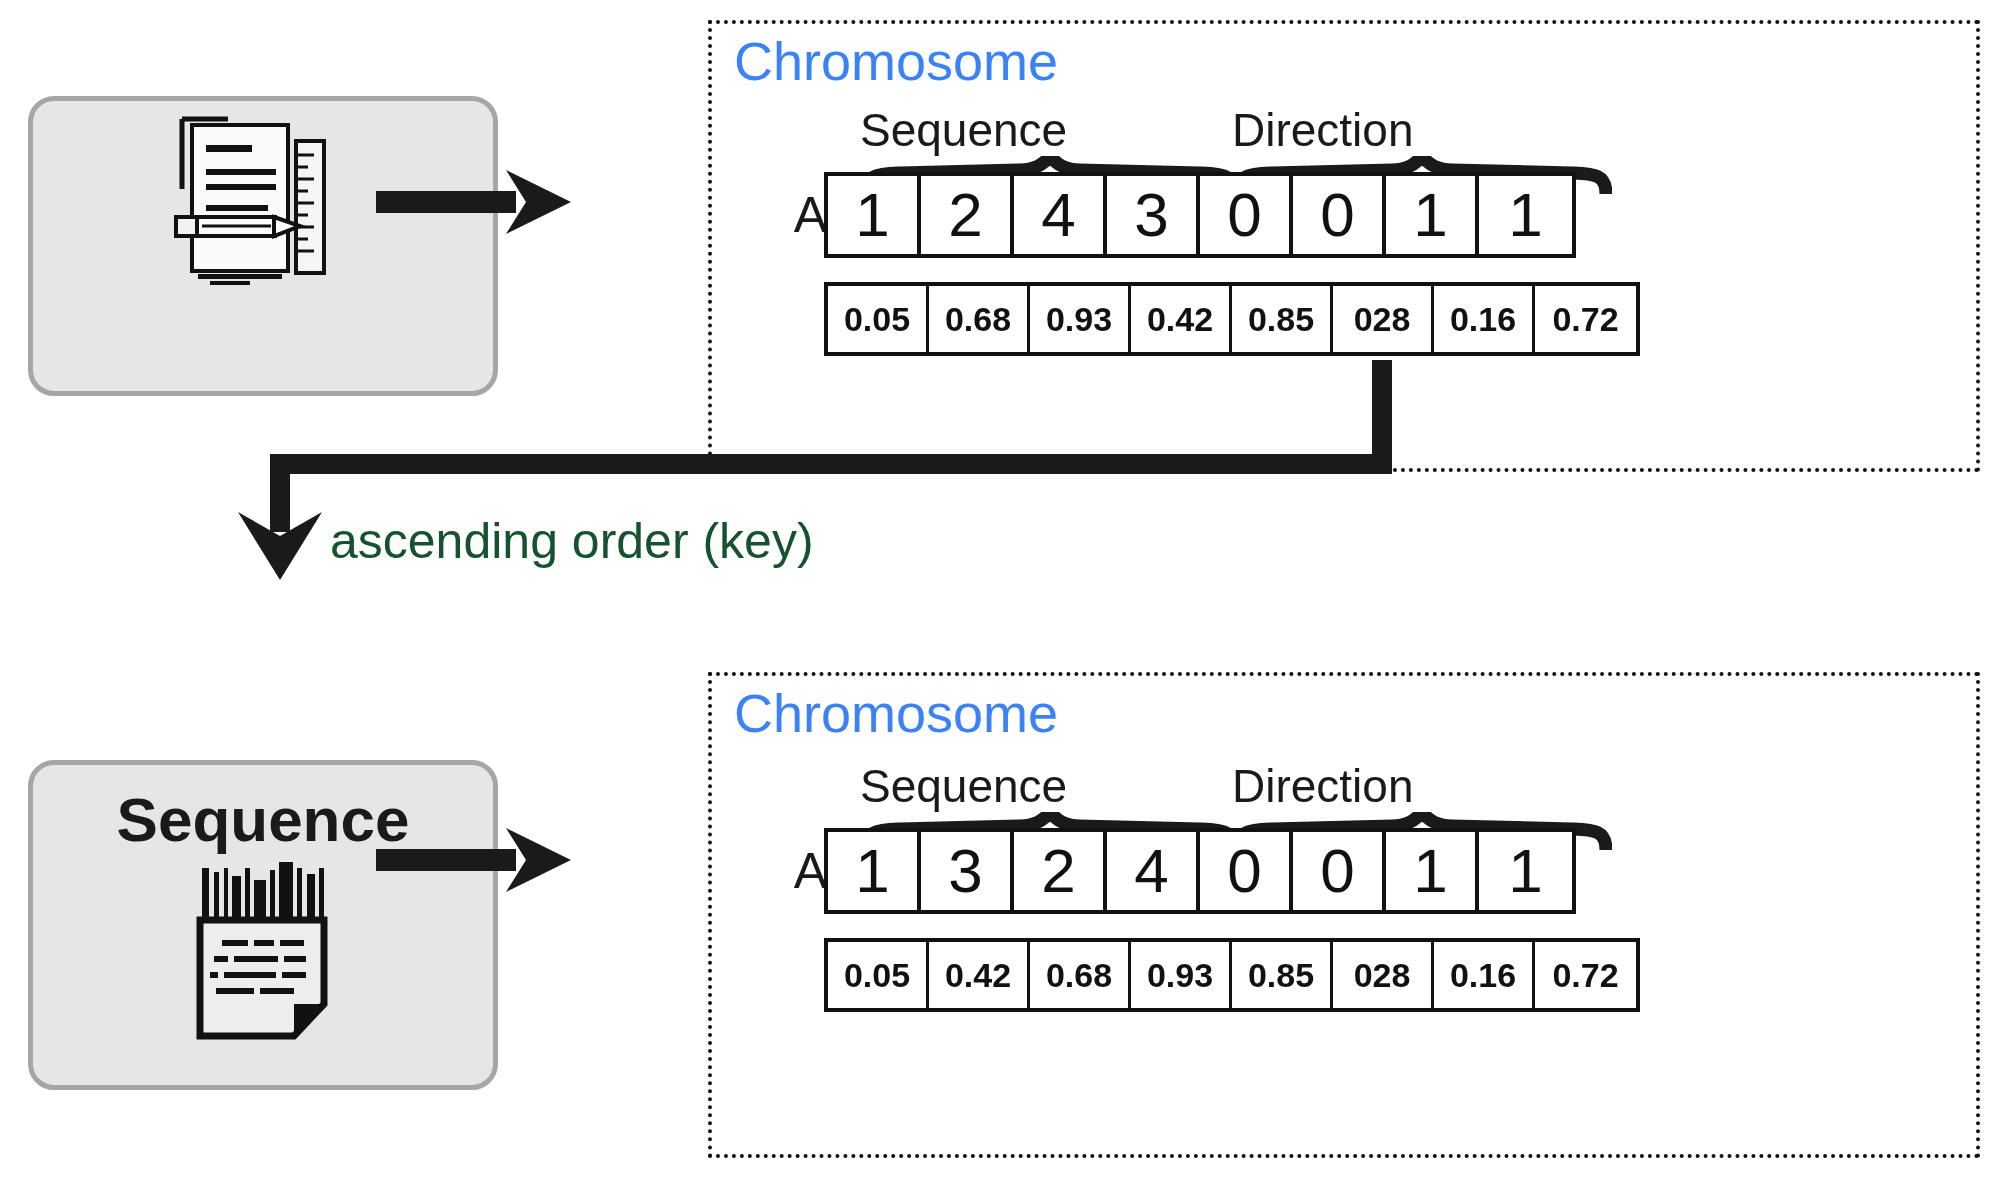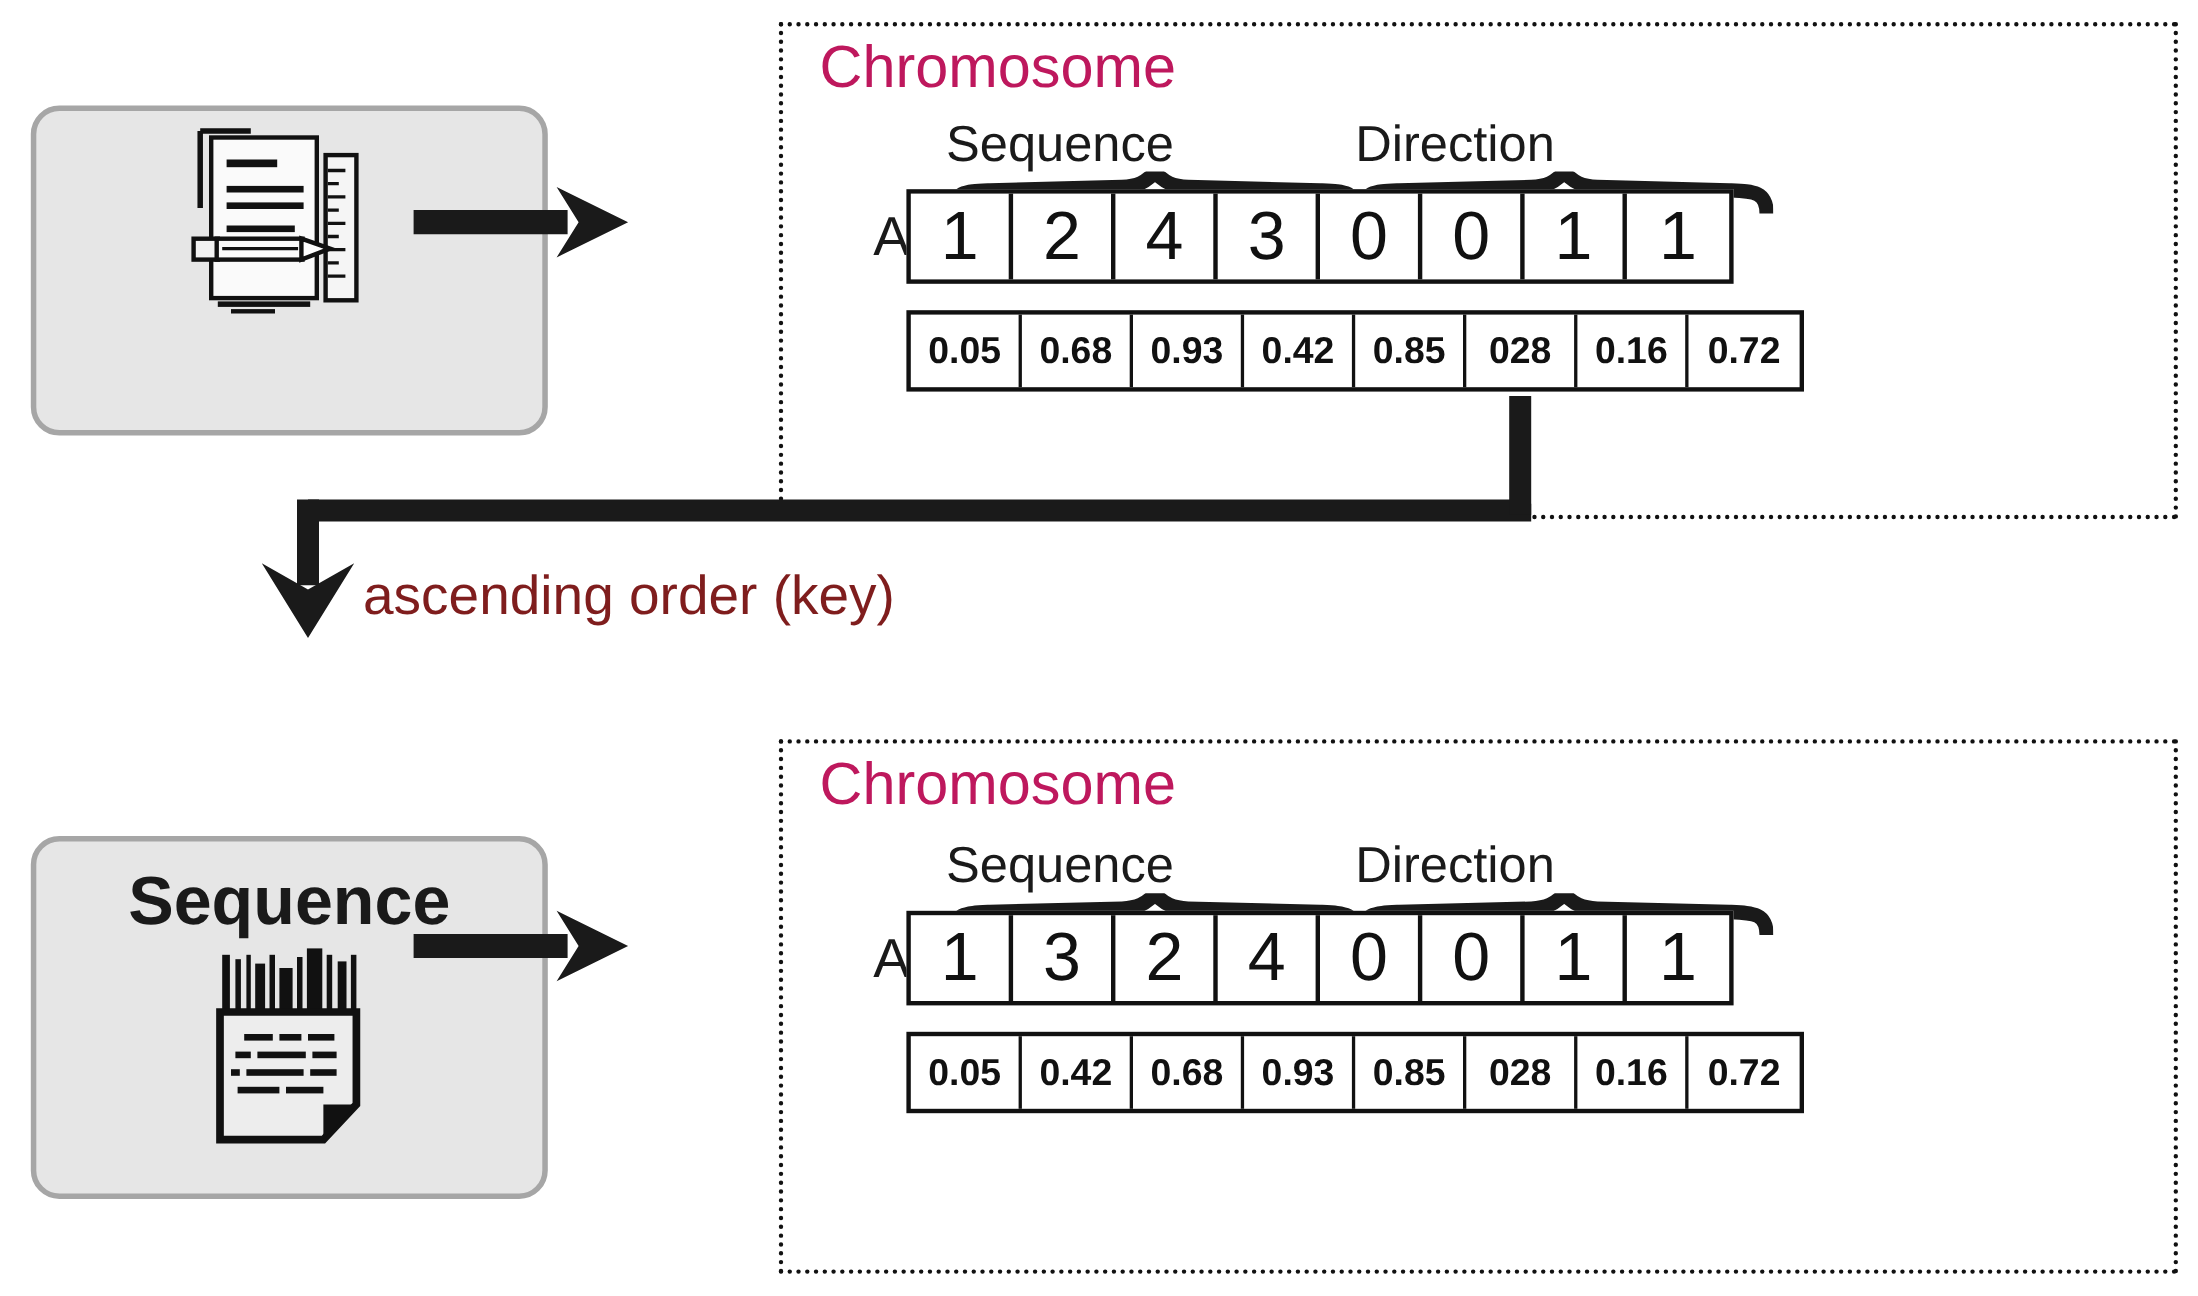--- a/index.html
+++ b/index.html
@@ -54,24 +54,24 @@
     position: absolute;
     border: 4px dotted #111111;
     box-sizing: border-box;
     background: transparent;
   }
   #chrom-panel-1 { left: 708px; top: 20px;  width: 1272px; height: 452px; }
   #chrom-panel-2 { left: 708px; top: 672px; width: 1272px; height: 486px; }
 
   .chrom-label {
     position: absolute;
-    left: 33px;
+    left: 22px;
     top: 6px;
     font-size: 54px;
-    color: #be185d;
+    color: #3b82f6;
     white-space: nowrap;
   }
 
   
   .group-head {
     position: absolute;
     text-align: left;
   }
   .group-head .ghl {
     font-size: 46px;
@@ -229,21 +229,21 @@
 
     <path d="M1182 18 L1182 24 L80 24" stroke="#1a1a1a" stroke-width="20" fill="none"></path>
     <line x1="80" y1="14" x2="80" y2="92" stroke="#1a1a1a" stroke-width="20"></line>
     <polygon points="38,72 80,140 122,72 80,96" fill="#1a1a1a"></polygon>
   </svg>
 
   <svg class="arrow-svg" style="left:1362px; top:360px;" width="40" height="110">
     <line x1="20" y1="0" x2="20" y2="108" stroke="#1a1a1a" stroke-width="20"></line>
   </svg>
 
-  <div style="position:absolute; left:330px; top:512px; font-size:50px; color:#7f1d1d; white-space:nowrap;">ascending order (key)</div>
+  <div style="position:absolute; left:330px; top:512px; font-size:50px; color:#14532d; white-space:nowrap;">ascending order (key)</div>
 
   <div class="stage-box" id="decoder-box">
     <div class="stage-title">Sequence</div>
     <div class="stage-icon">
       <svg width="150" height="185" viewBox="0 0 150 185" xmlns="http://www.w3.org/2000/svg">
 
         <g fill="#111">
           <rect x="14" y="6" width="7" height="54"></rect>
           <rect x="26" y="10" width="5" height="50"></rect>
           <rect x="36" y="6" width="4" height="54"></rect>

